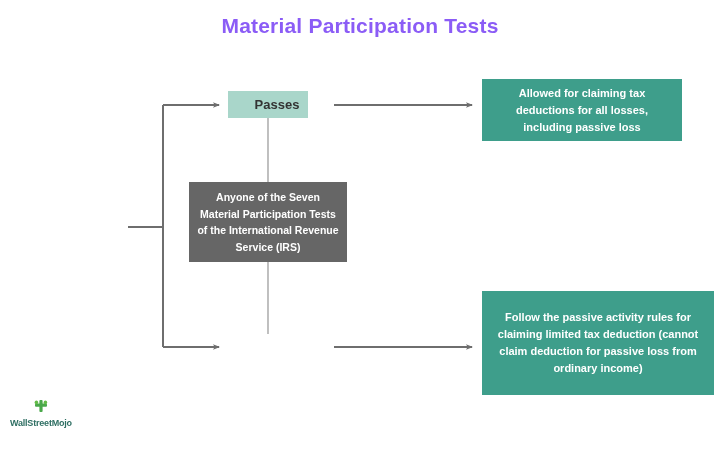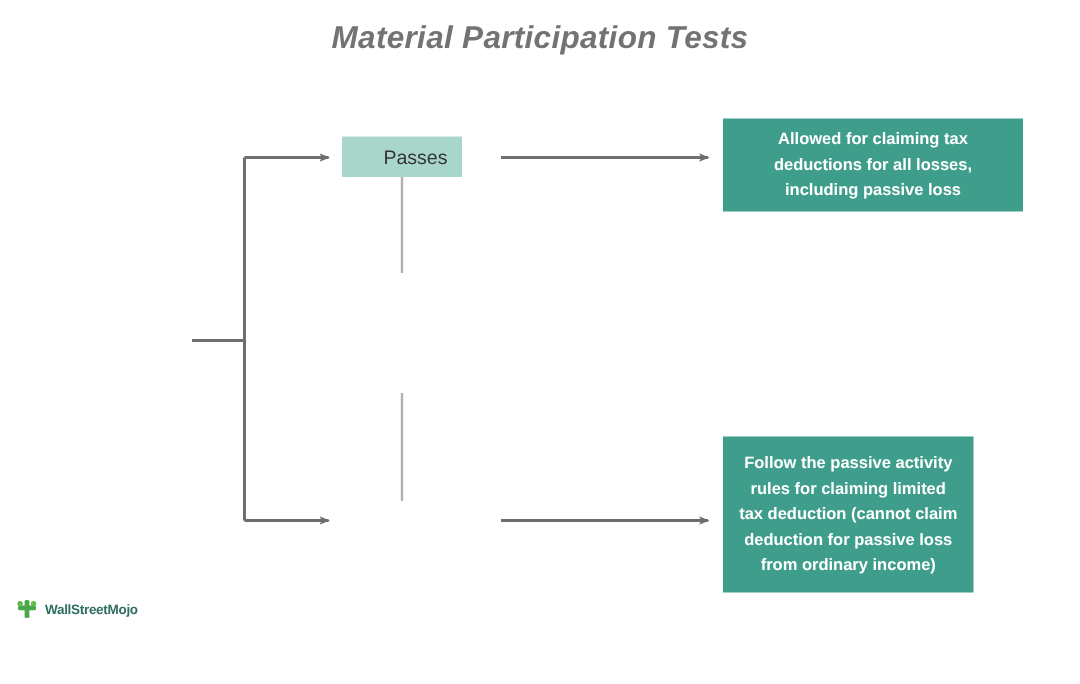--- a/index.html
+++ b/index.html
@@ -20,23 +20,22 @@
 
   
   #title {
     position: absolute;
     left: 0;
     top: 14px;
     width: 720px;
     text-align: center;
     font-size: 21px;
     font-weight: bold;
-    color: #737373;
+    color: #8b5cf6;
     letter-spacing: 0.2px;
-    font-style: italic;
   }
 
   
   #taxpayer-group {
     position: absolute;
     left: 30px;
     top: 148px;
     width: 105px;
     text-align: center;
   }
@@ -56,21 +55,21 @@
     position: absolute;
     box-sizing: border-box;
     display: flex;
     align-items: center;
     justify-content: flex-end;
     text-align: center;
   }
   .mint-box {
     background: #a9d6ca;
     color: #333333;
-    font-weight: normal;
+    font-weight: bold;
     font-size: 13px;
     padding-left: 18px;
   }
   #box-passes {
     left: 228px;
     top: 91px;
     width: 80px;
     height: 27px;
   }
   #box-fails {
@@ -101,21 +100,21 @@
   }
   #box-allowed {
     left: 482px;
     top: 79px;
     width: 200px;
     height: 62px;
   }
   #box-follow {
     left: 482px;
     top: 291px;
-    width: 167px;
+    width: 232px;
     height: 104px;
   }
   .node-text {
     display: block;
     width: 100%;
   }
 
   
   #connectors {
     position: absolute;
@@ -127,20 +126,21 @@
   }
 
   
   #logo {
     position: absolute;
     left: 10px;
     top: 398px;
     display: flex;
     align-items: center;
     gap: 4px;
+    flex-direction: column;
   }
   #logo-text {
     font-size: 9px;
     font-weight: bold;
     color: #2f6f63;
     letter-spacing: -0.2px;
   }
 </style>
 </head>
 <body>
@@ -172,20 +172,23 @@
 
     <path d="M334,347 L472,347" stroke="#6e6e6e" stroke-width="2" fill="none" marker-end="url(#arrowhead)"></path>
   </svg>
 
 
   <div class="node mint-box" id="box-passes">
     <span class="node-text">Passes</span>
   </div>
 
 
+  <div class="node" id="box-center">
+    <span class="node-text">Anyone of the Seven Material Participation Tests of the International Revenue Service (IRS)</span>
+  </div>
 
   <div class="node green-box" id="box-allowed">
     <span class="node-text">Allowed for claiming tax deductions for all losses, including passive loss</span>
   </div>
 
   <div class="node green-box" id="box-follow">
     <span class="node-text">Follow the passive activity rules for claiming limited tax deduction (cannot claim deduction for passive loss from ordinary income)</span>
   </div>
 
   <div id="logo">

